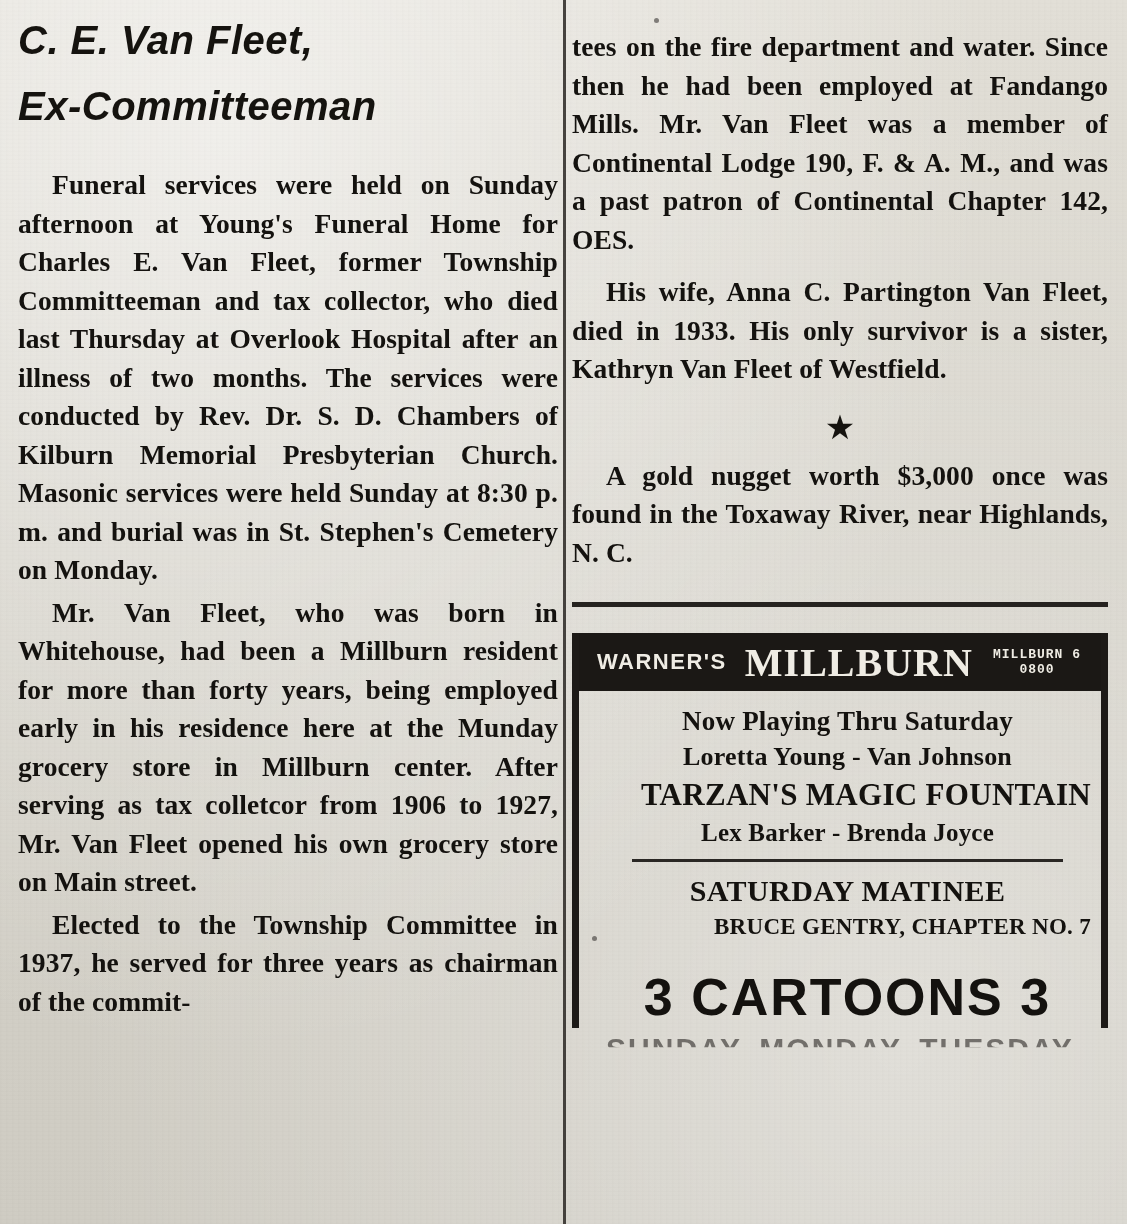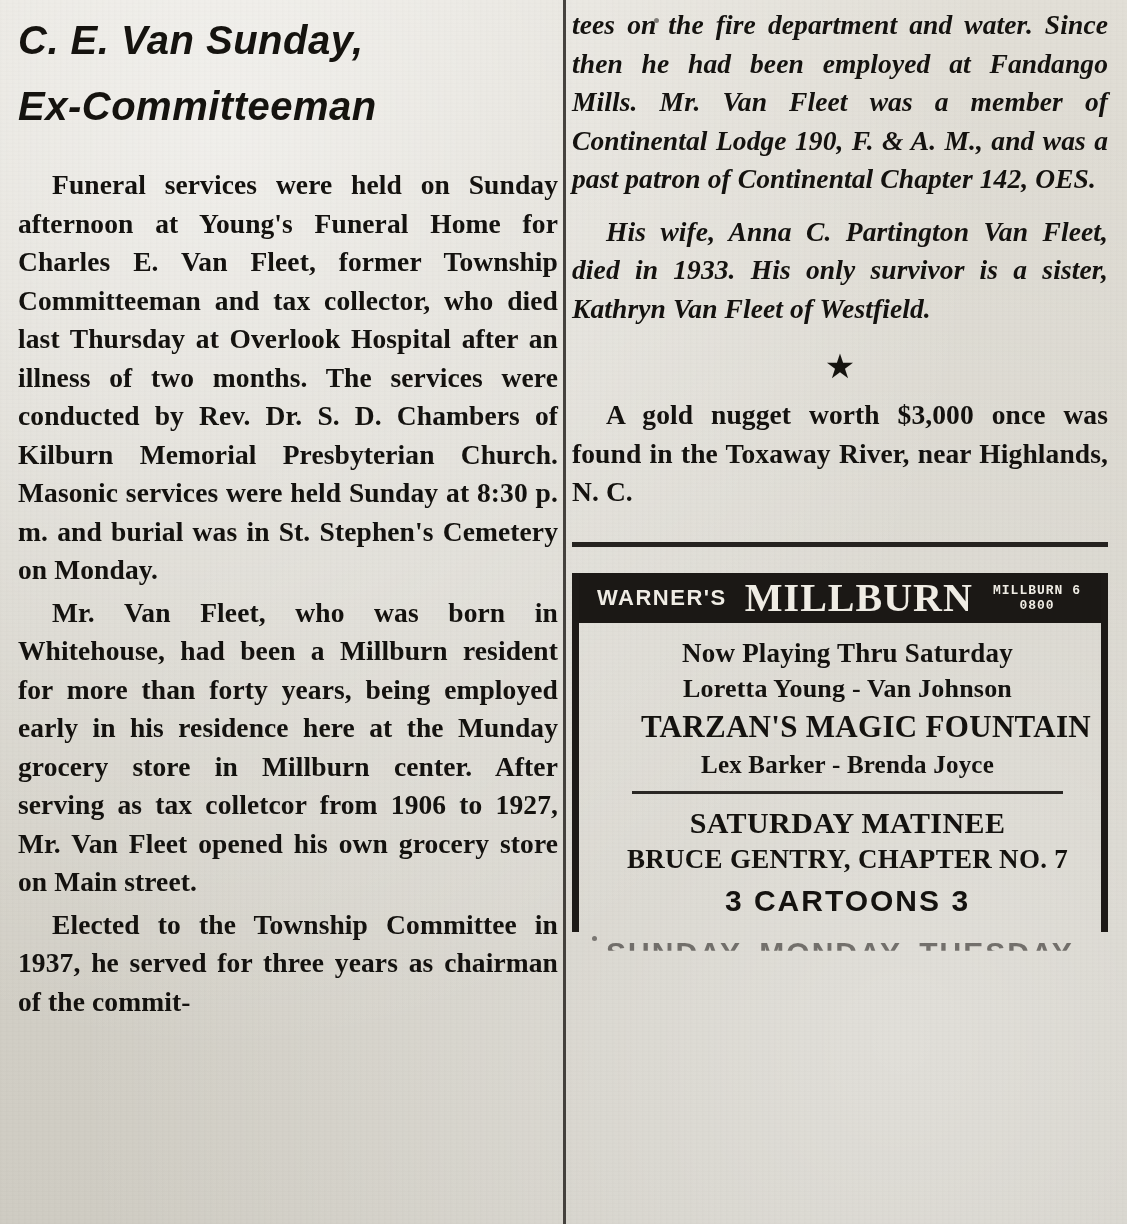--- a/index.html
+++ b/index.html
@@ -74,21 +74,21 @@
     text-align: justify;
     text-justify: inter-word;
     margin: 0;
     color: #14120f;
     letter-spacing: 0.1px;
   }
   #left-body { margin-top: 40px; }
   #left-body .body-p + .body-p { margin-top: 4px; }
   .body-p.indent { text-indent: 34px; }
 
-  #right-body { margin-top: 6px; font-style: italic; }
+  #right-body { margin-top: 28px; }
   #right-body .body-p + .body-p { margin-top: 14px; }
 
   .star {
     text-align: center;
     font-size: 34px;
     line-height: 34px;
     margin: 22px 0 12px 0;
     color: #15130f;
   }
 
@@ -100,21 +100,21 @@
 
   
   #ad {
     margin-top: 26px;
     border-left: 7px solid #1d1a17;
     border-right: 7px solid #1d1a17;
   }
   #ad-banner {
     background: #1b1815;
     color: #efece4;
-    height: 50px;
+    height: 58px;
     display: flex;
     align-items: center;
     justify-content: space-between;
     padding: 12px 18px;
     box-sizing: border-box;
   }
   #ad-banner-left {
     font-family: "Liberation Sans", sans-serif;
     font-weight: bold;
     font-size: 22px;
@@ -152,27 +152,28 @@
   .ad-title { font-size: 31px; line-height: 40px; letter-spacing: 0.3px; }
   .ad-color { font-size: 26px; line-height: 36px; }
   .ad-title2 { font-size: 31px; line-height: 41px; letter-spacing: 0.3px; text-align: right; }
   .ad-stars2 { font-size: 25px; line-height: 36px; }
   .ad-sep {
     height: 3px;
     background: #2a2724;
     margin: 8px 28px 10px 28px;
   }
   .ad-matinee { font-size: 30px; line-height: 38px; letter-spacing: 0.4px; }
-  .ad-chapter { font-size: 27px; line-height: 34px; letter-spacing: 0.3px; }
+  .ad-chapter { font-size: 23px; line-height: 34px; letter-spacing: 0.3px; text-align: right; }
   .ad-cartoons {
     font-family: "Liberation Sans", sans-serif;
     font-weight: bold;
-    font-size: 30px;
+    font-size: 52px;
     line-height: 50px;
     letter-spacing: 2px;
+    margin-top: 28px;
   }
   #ad-footer {
     margin-top: 4px;
     text-align: center;
     font-family: "Liberation Sans", sans-serif;
     font-weight: bold;
     font-size: 30px;
     letter-spacing: 2px;
     color: #1a1714;
     opacity: 0.55;
@@ -191,21 +192,21 @@
 <body>
 
 <div id="page">
 
   <div id="grain"></div>
 
   <div id="col-rule"></div>
 
   <div class="col" id="col-left">
 
-    <h1 class="headline" id="headline-1">C. E. Van Sunday,</h1>
+    <h1 class="headline" id="headline-1">C. E. Van Fleet,</h1>
     <h1 class="headline" id="headline-2">Ex-Committeeman</h1>
 
     <div id="left-body">
       <p class="body-p indent">Funeral services were held on Sunday afternoon at Young's Funeral Home for Charles E. Van Fleet, former Township Committeeman and tax collector, who died last Thursday at Overlook Hospital after an illness of two months. The services were conducted by Rev. Dr. S. D. Chambers of Kilburn Memorial Presbyterian Church. Masonic services were held Sunday at 8:30 p. m. and burial was in St. Stephen's Cemetery on Monday.</p>
       <p class="body-p indent">Mr. Van Fleet, who was born in Whitehouse, had been a Millburn resident for more than forty years, being employed early in his residence here at the Munday grocery store in Millburn center. After serving as tax colletcor from 1906 to 1927, Mr. Van Fleet opened his own grocery store on Main street.</p>
       <p class="body-p indent">Elected to the Township Committee in 1937, he served for three years as chairman of the commit-</p>
     </div>
   </div>
 
   <div class="col" id="col-right">

